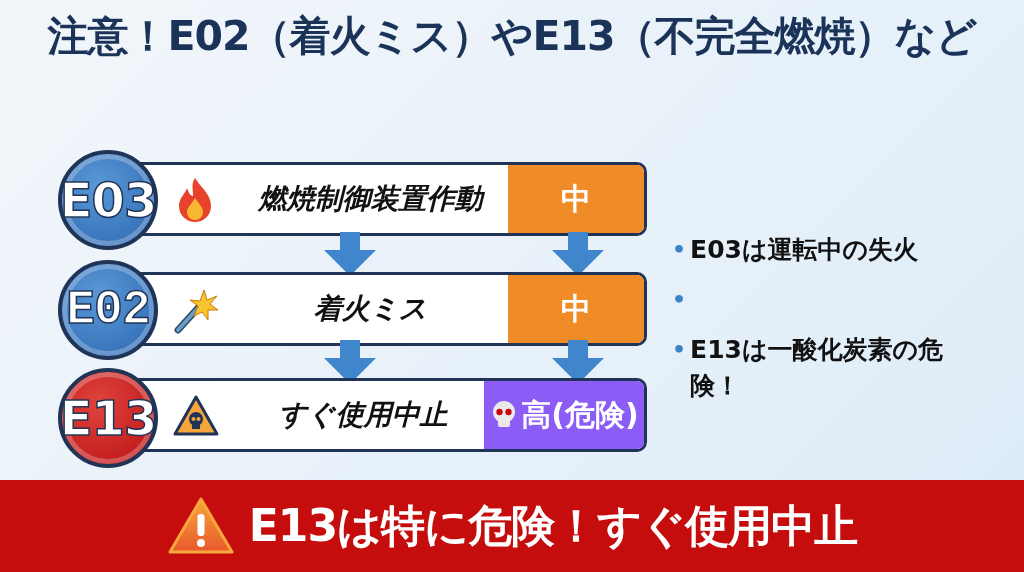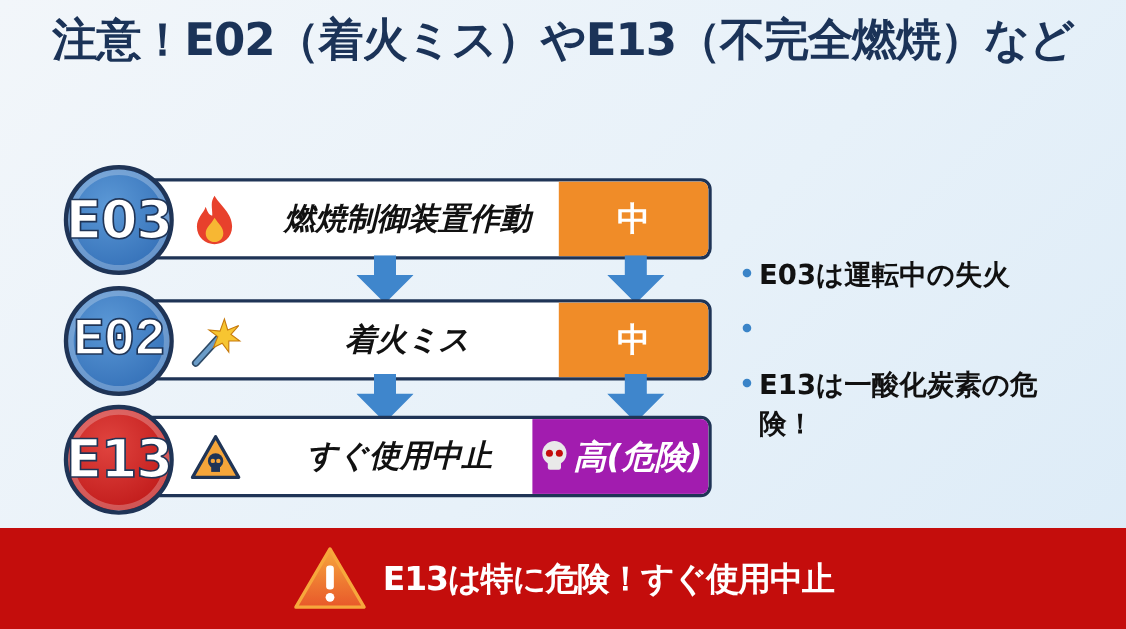--- a/index.html
+++ b/index.html
@@ -45,21 +45,21 @@
     position: absolute; left: 672px; top: 232px; color: #111;
     font-weight: bold; font-size: 25px; line-height: 36px;
   }
   .bullets .item { display: flex; margin-bottom: 14px; }
   .bullets .dot { color: #3a84c8; margin-right: 4px; font-size: 22px; }
   .banner {
     position: absolute; left: 0; top: 480px; width: 1024px; height: 92px;
     background: #c40d0c;
     display: flex; align-items: center; justify-content: center;
   }
-  .banner-text { color: #fff; font-weight: bold; font-size: 30px; margin-left: 14px; letter-spacing: -1px; }
+  .banner-text { color: #fff; font-weight: bold; font-size: 44px; margin-left: 14px; letter-spacing: -1px; }
 </style>
 </head>
 <body>
 
 <div class="title">
   <div>注意！E02（着火ミス）やE13（不完全燃焼）など</div>
 </div>
 
 <div class="row" style="top:162px;">
   <div class="label" style="left:135px;width:275px;">燃焼制御装置作動</div>
@@ -91,21 +91,21 @@
 
 <svg class="arrow" style="left:324px;top:340px;" viewBox="0 0 52 44">
   <path d="M16 0 H36 V18 H52 L26 44 L0 18 H16Z" fill="#3f86cc"></path>
 </svg>
 <svg class="arrow" style="left:552px;top:340px;" viewBox="0 0 52 44">
   <path d="M16 0 H36 V18 H52 L26 44 L0 18 H16Z" fill="#3f86cc"></path>
 </svg>
 
 <div class="row" style="top:378px;">
   <div class="label" style="left:135px;width:260px;">すぐ使用中止</div>
-  <div class="level" style="width:160px;background:#a21caf;font-style:italic;">
+  <div class="level" style="width:160px;background:#8b5cf6;">
     <svg width="30" height="30" viewBox="0 0 30 30" style="margin-right:2px;">
       <circle cx="15" cy="12" r="11" fill="#e9e9e9"></circle>
       <rect x="9" y="18" width="12" height="9" rx="2" fill="#e9e9e9"></rect>
       <circle cx="10.5" cy="12" r="3.2" fill="#c40d0c"></circle>
       <circle cx="19.5" cy="12" r="3.2" fill="#c40d0c"></circle>
     </svg>
     <span>高(危険)</span>
   </div>
 </div>
 <div class="badge red" style="left:58px;top:368px;">E13</div>

